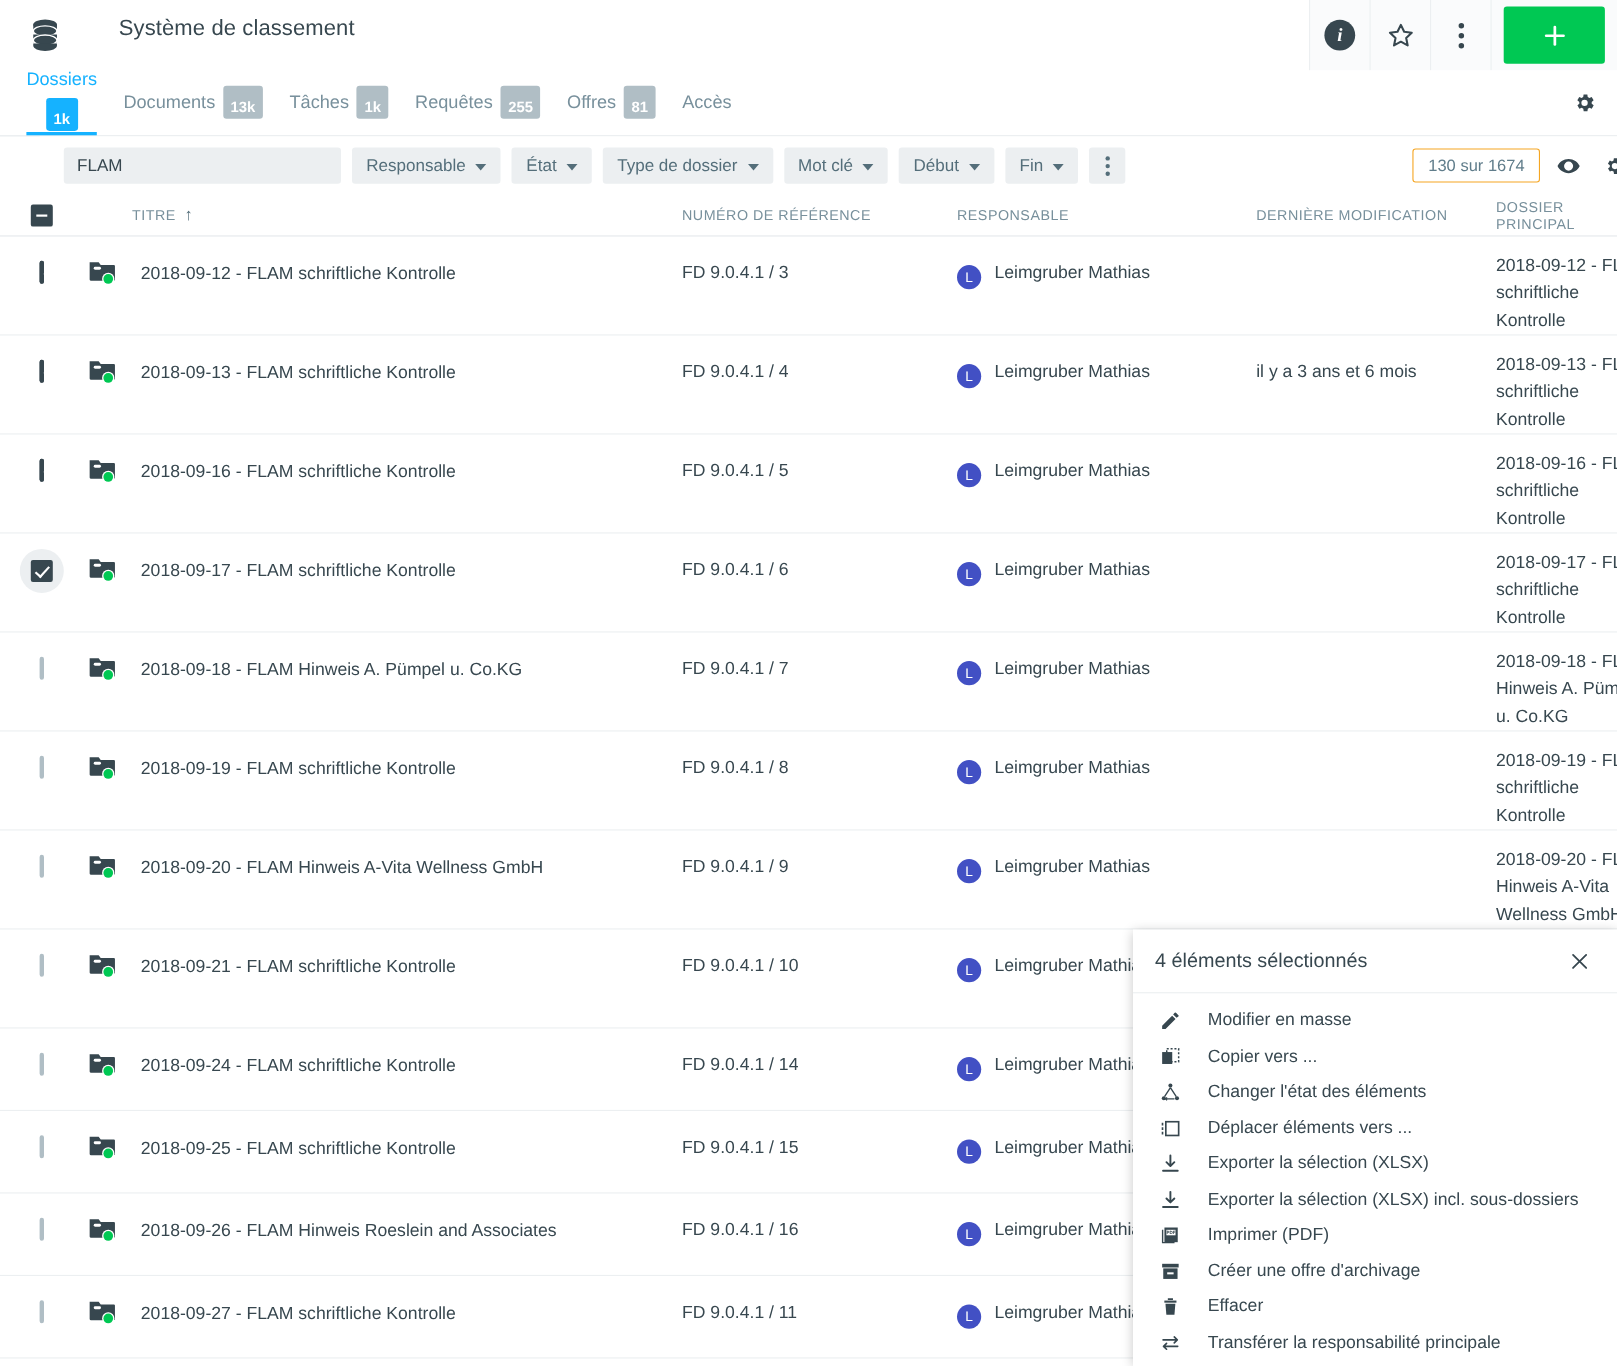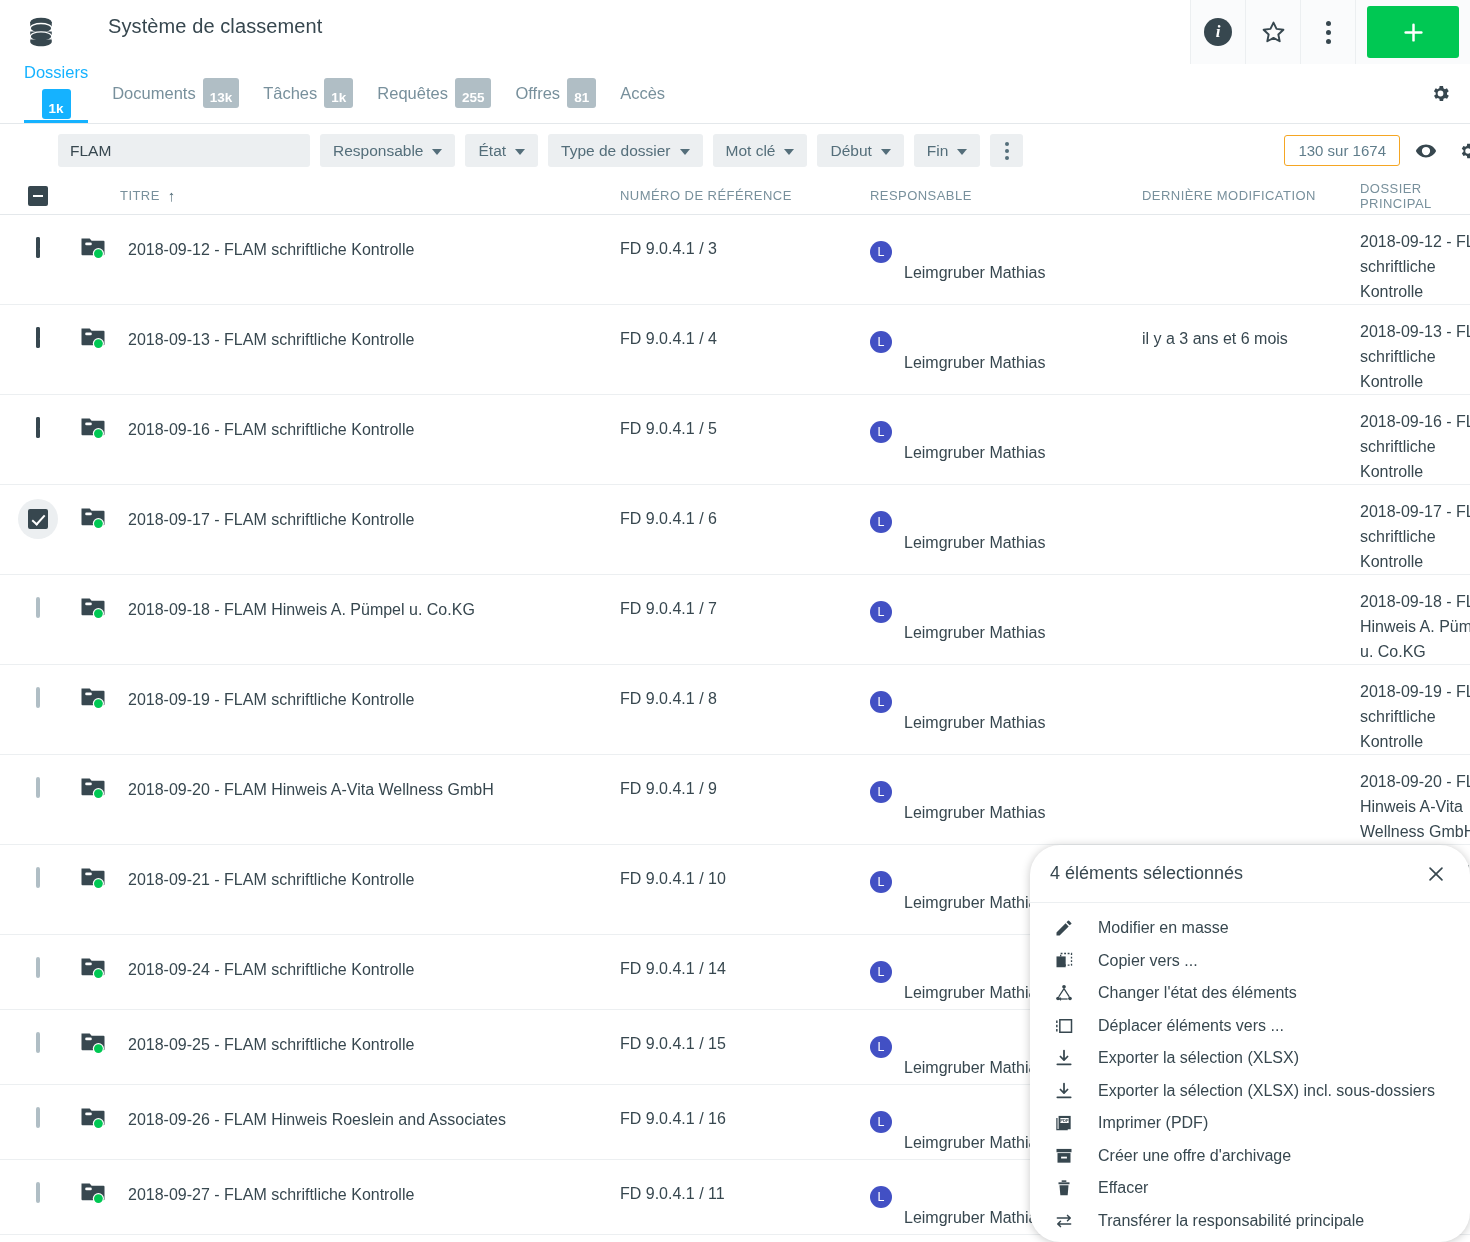--- a/index.html
+++ b/index.html
@@ -154,26 +154,26 @@
     background: #eceff1; display: flex; align-items: center; justify-content: center;
     margin-top: -10px;
   }
   .folder-icon { width: 26px; height: 26px; flex: 0 0 26px; margin-left: 5px; margin-top: -2px; }
   .row-title { margin-left: 22px; line-height: 26px; }
   .avatar {
     width: 22px; height: 22px; border-radius: 50%; background: #4250c4; color: #fff;
     font-size: 12.5px; display: flex; align-items: center; justify-content: center;
     flex: 0 0 22px; margin-top: 1px;
   }
-  .resp-name { margin-left: 12px; margin-top: 24px; }
+  .resp-name { margin-left: 12px; }
 
   
   .panel {
     position: absolute; left: 1030px; top: 845px; width: 440px; height: 397px;
-    background: #fff; box-shadow: 0 1px 10px rgba(0,0,0,.22); z-index: 30; border-radius: 30px;
+    background: #fff; box-shadow: 0 1px 10px rgba(0,0,0,.22); z-index: 30;
   }
   .panel-head {
     height: 58px; display: flex; align-items: center; padding: 0 20px 0 20px;
     border-bottom: 1px solid #eceff1;
   }
   .panel-title { font-size: 18px; color: #37474f; flex: 1; }
   .panel-close { width: 28px; height: 28px; display:flex; align-items:center; justify-content:center; cursor:pointer; }
   .panel-list { padding-top: 9px; }
   .panel-item {
     display: flex; align-items: center; height: 32.5px; padding: 0 16px 0 22px;

